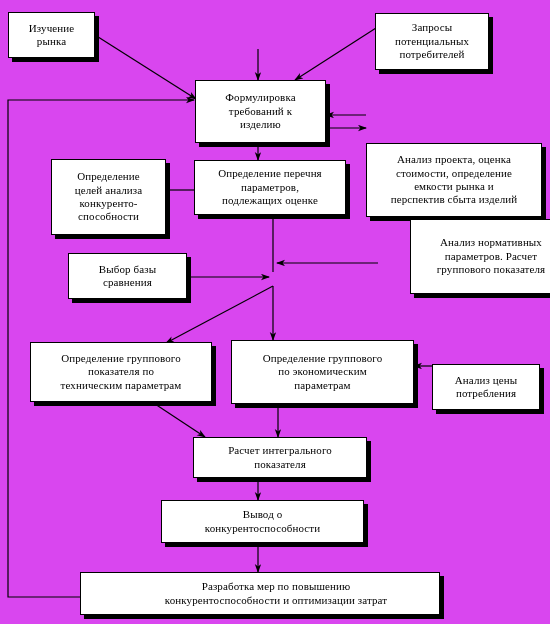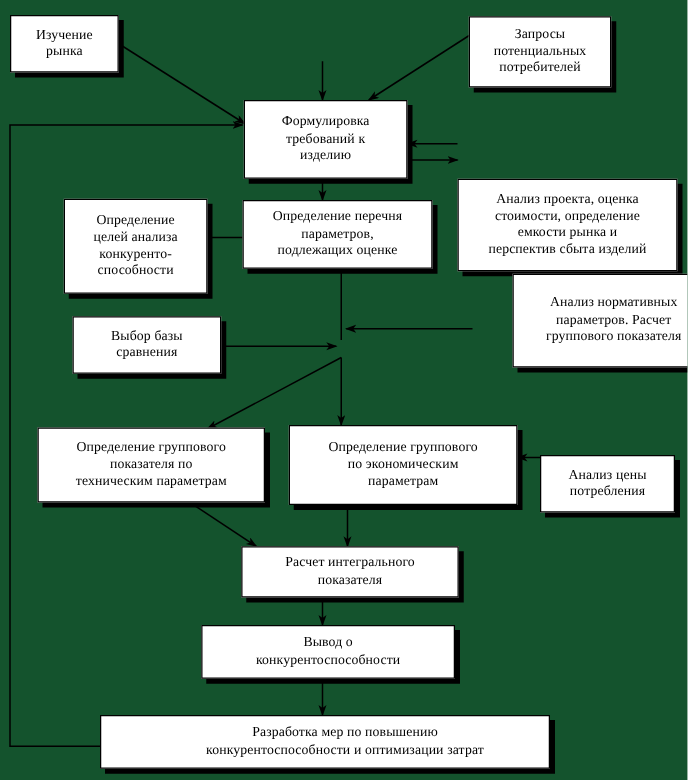--- a/index.html
+++ b/index.html
@@ -4,21 +4,21 @@
 <style>
   html, body {
     margin: 0;
     padding: 0;
     background: #ffffff;
   }
   #canvas {
     position: relative;
     width: 550px;
     height: 624px;
-    background: #14532d;
+    background: #d946ef;
     overflow: hidden;
     font-family: "Liberation Serif", "DejaVu Serif", serif;
   }
   .node {
     position: absolute;
     background: #ffffff;
     border: 1px solid #000000;
     box-shadow: 4px 4px 0 0 #000000;
     box-sizing: border-box;
     display: flex;
@@ -113,21 +113,21 @@
   </div>
 
   <div class="node" style="left:51px; top:159px; width:115px; height:76px;">
     <span>Определение<br>целей анализа<br>конкуренто-<br>способности</span>
   </div>
 
   <div class="node" style="left:378px; top:219px; width:162px; height:75px;margin-left:32px;">
     <span>Анализ нормативных<br>параметров. Расчет<br>группового показателя</span>
   </div>
 
-  <div class="node" style="left:58px; top:253px; width:119px; height:46px;">
+  <div class="node" style="left:68px; top:253px; width:119px; height:46px;">
     <span>Выбор базы<br>сравнения</span>
   </div>
 
   <div class="node" style="left:30px; top:342px; width:182px; height:60px;">
     <span>Определение группового<br>показателя по<br>техническим параметрам</span>
   </div>
 
   <div class="node" style="left:231px; top:340px; width:183px; height:64px;">
     <span>Определение группового<br>по экономическим<br>параметрам</span>
   </div>

